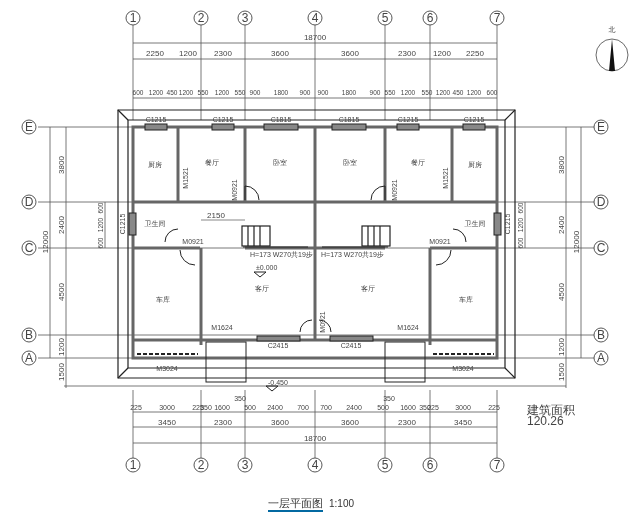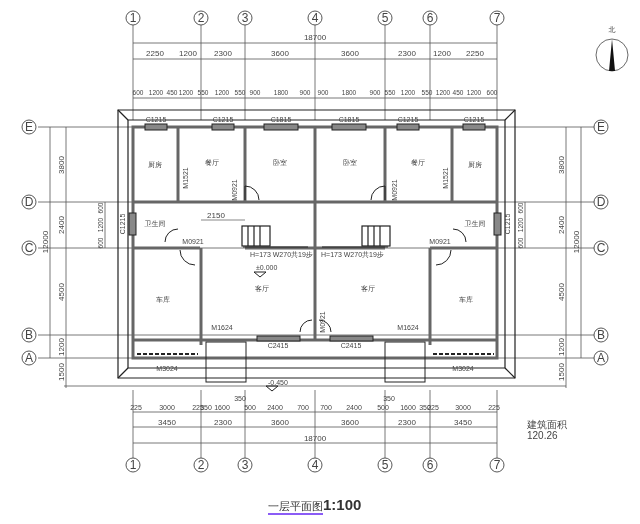--- a/index.html
+++ b/index.html
@@ -3,23 +3,23 @@
 <meta charset="utf-8">
 <style>
   html,body{margin:0;padding:0;background:#fff;}
   body{width:640px;height:524px;position:relative;overflow:hidden;font-family:"Liberation Sans",sans-serif;color:#333;}
   svg{position:absolute;left:0;top:0;}
   .t{font-family:"Liberation Sans",sans-serif;fill:#444;}
   .dim{font-size:8px;}
   .room{font-size:7px;}
   .axis{font-size:12px;}
   .title{position:absolute;left:268px;top:496px;font-size:11px;color:#333;}
-  .title span.u{border-bottom:2px solid #8b5cf6;padding-bottom:1px;}
-  .scale{font-size:15px;font-weight:bold;}
-  .area{position:absolute;left:527px;top:419px;font-size:10px;color:#444;line-height:11px;}
+  .title span.u{border-bottom:2px solid #0369a1;padding-bottom:1px;}
+  .scale{font-size:10px;margin-left:6px;}
+  .area{position:absolute;left:527px;top:405px;font-size:12px;color:#444;line-height:11px;}
 </style>
 </head>
 <body>
 
 <svg width="640" height="524" viewBox="0 0 640 524">
   <g stroke="#555" stroke-width="0.8" fill="none">
 
     <line x1="133" y1="24" x2="133" y2="120"></line>
       <line x1="201" y1="24" x2="201" y2="120"></line>
     <line x1="245" y1="24" x2="245" y2="120"></line>

